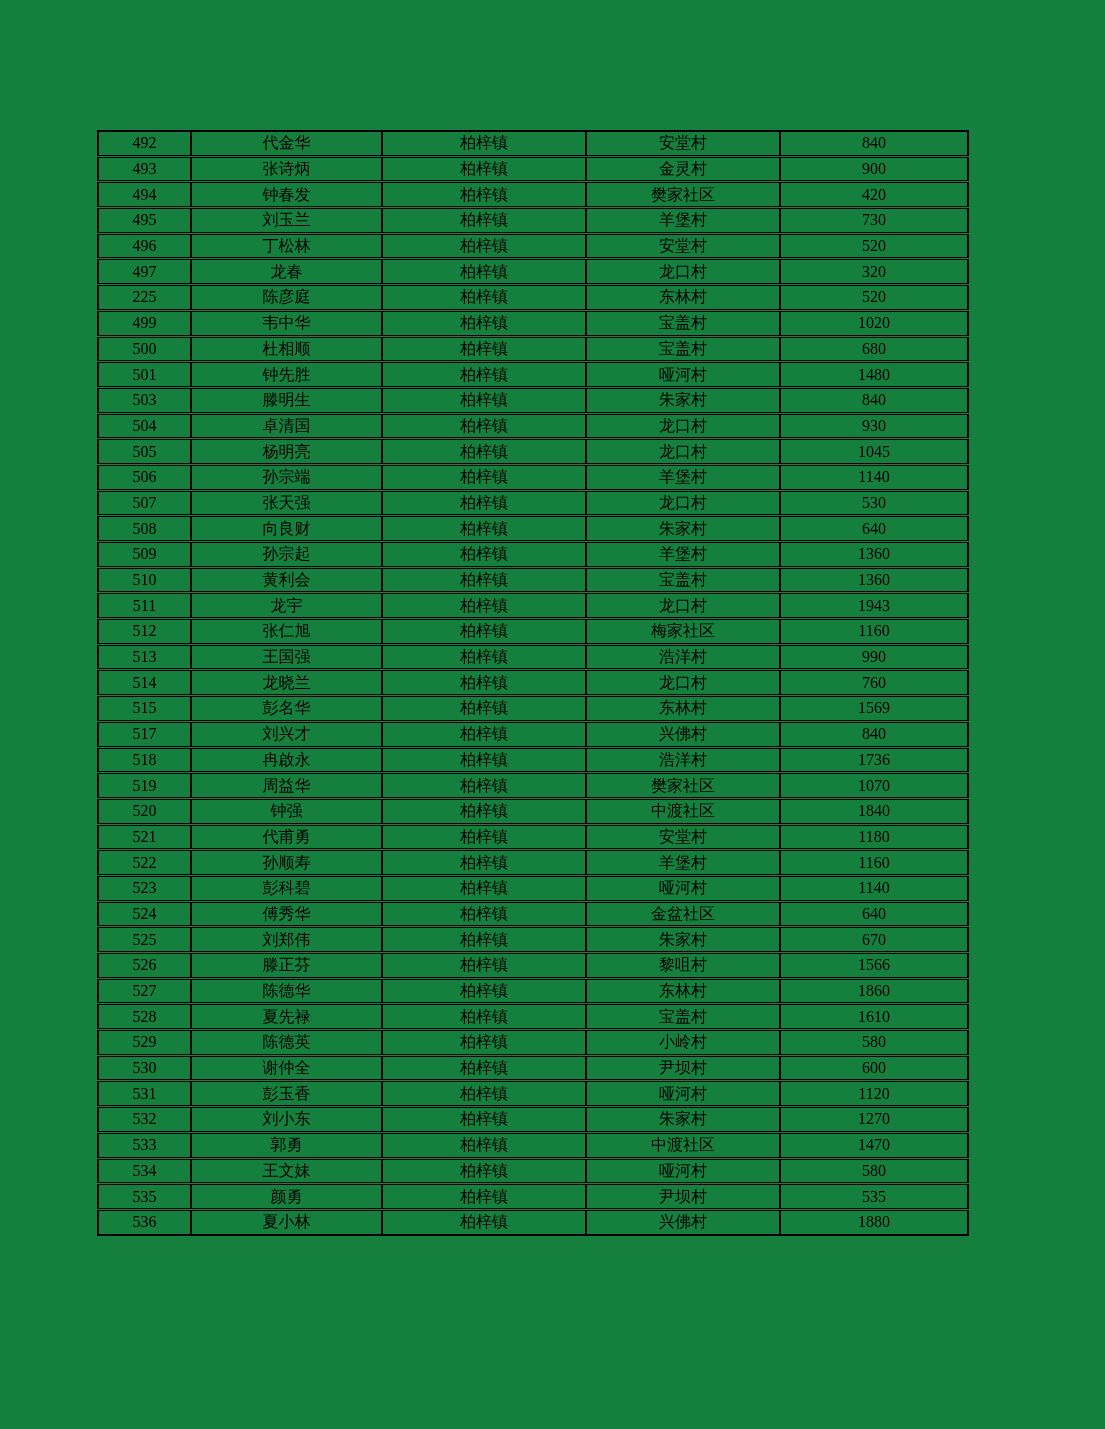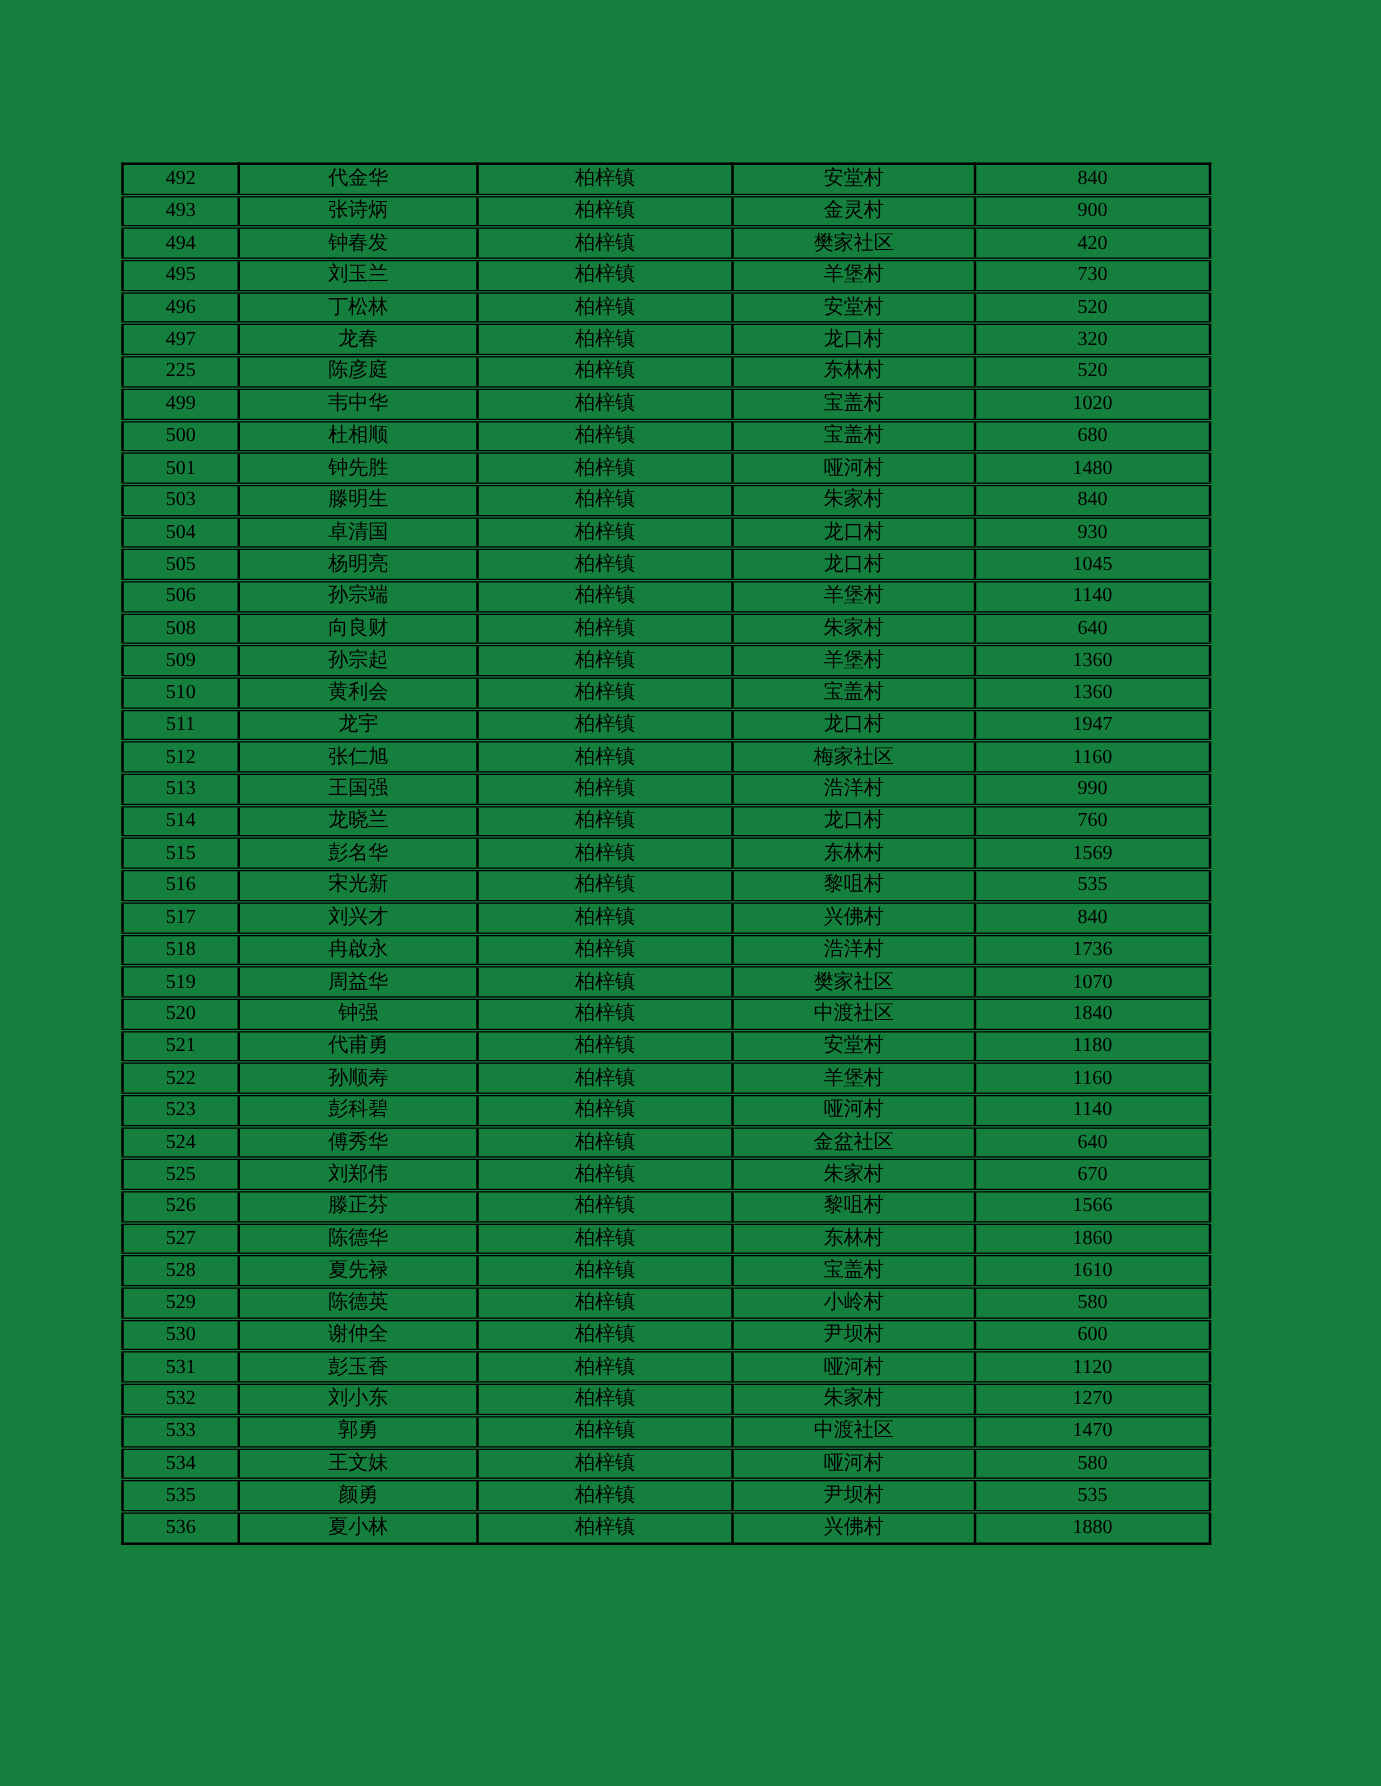--- a/index.html
+++ b/index.html
@@ -151,20 +151,27 @@
           <td>1045</td>
         </tr>
         <tr>
           <td>506</td>
           <td>孙宗端</td>
           <td>柏梓镇</td>
           <td>羊堡村</td>
           <td>1140</td>
         </tr>
         <tr>
+          <td>507</td>
+          <td>张天强</td>
+          <td>柏梓镇</td>
+          <td>龙口村</td>
+          <td>530</td>
+        </tr>
+        <tr>
           <td>508</td>
           <td>向良财</td>
           <td>柏梓镇</td>
           <td>朱家村</td>
           <td>640</td>
         </tr>
         <tr>
           <td>509</td>
           <td>孙宗起</td>
           <td>柏梓镇</td>
@@ -176,21 +183,21 @@
           <td>黄利会</td>
           <td>柏梓镇</td>
           <td>宝盖村</td>
           <td>1360</td>
         </tr>
         <tr>
           <td>511</td>
           <td>龙宇</td>
           <td>柏梓镇</td>
           <td>龙口村</td>
-          <td>1947</td>
+          <td>1943</td>
         </tr>
         <tr>
           <td>512</td>
           <td>张仁旭</td>
           <td>柏梓镇</td>
           <td>梅家社区</td>
           <td>1160</td>
         </tr>
         <tr>
           <td>513</td>
@@ -205,27 +212,20 @@
           <td>柏梓镇</td>
           <td>龙口村</td>
           <td>760</td>
         </tr>
         <tr>
           <td>515</td>
           <td>彭名华</td>
           <td>柏梓镇</td>
           <td>东林村</td>
           <td>1569</td>
-        </tr>
-        <tr>
-          <td>516</td>
-          <td>宋光新</td>
-          <td>柏梓镇</td>
-          <td>黎咀村</td>
-          <td>535</td>
         </tr>
         <tr>
           <td>517</td>
           <td>刘兴才</td>
           <td>柏梓镇</td>
           <td>兴佛村</td>
           <td>840</td>
         </tr>
         <tr>
           <td>518</td>

